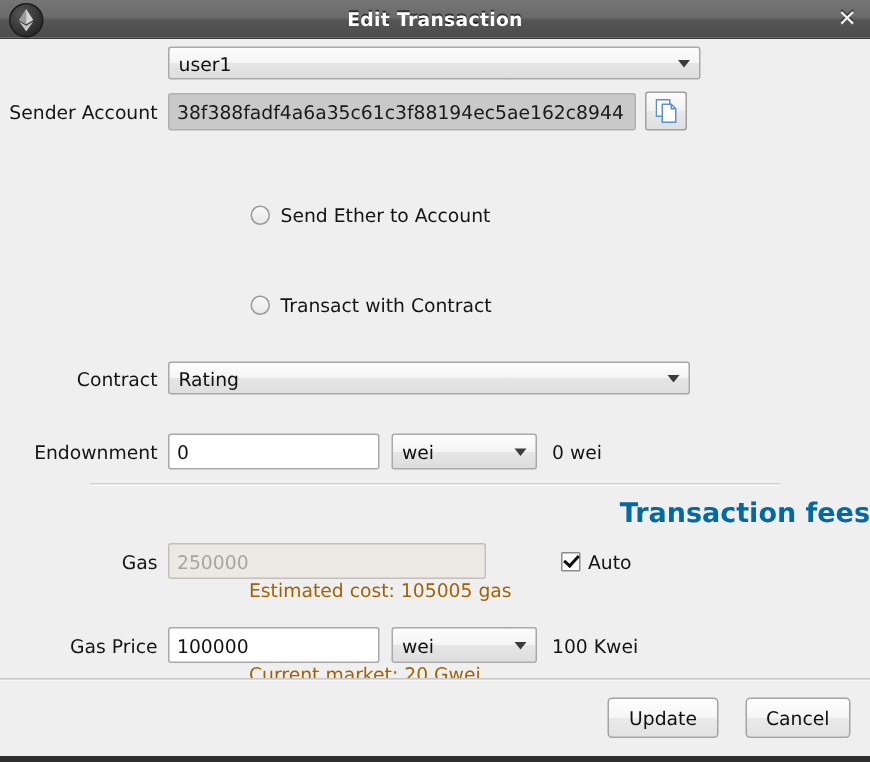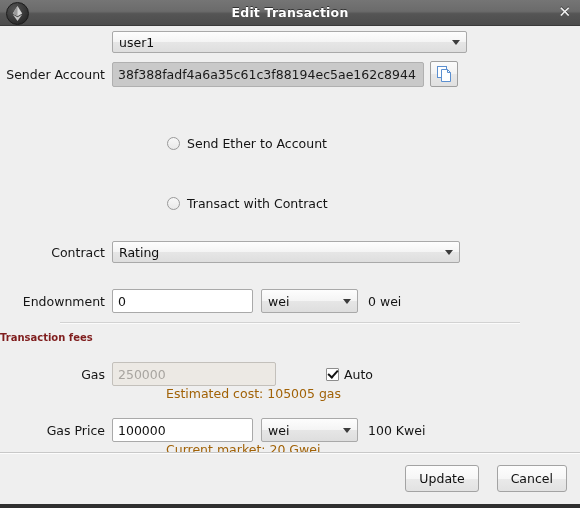--- a/index.html
+++ b/index.html
@@ -242,24 +242,24 @@
   
   .separator {
     position: absolute;
     height: 1px;
     background: #d2d2d2;
     border-bottom: 1px solid #fbfbfb;
   }
   .section-title {
     position: absolute;
     width: 100%;
-    text-align: left;
-    font-size: 10px;
+    text-align: right;
+    font-size: 18px;
     font-weight: bold;
-    color: #7f1d1d;
+    color: #0369a1;
   }
 
   
   .footer {
     position: relative;
     flex: 0 0 51px;
     border-top: 1px solid #c8c8c8;
     box-shadow: inset 0 1px 0 #fcfcfc;
     display: flex;
     align-items: center;
@@ -355,21 +355,21 @@
         <span class="arrow"></span>
       </div>
       <div class="suffix" style="margin-left:10px;">0 wei</div>
     </div>
 
     <div class="separator" style="left:60px; top:296px; width:460px;"></div>
     <div class="section-title" style="top:306px;">Transaction fees</div>
 
     <div class="row" style="left:0; top:336px; width:540px;">
       <div class="label">Gas</div>
-      <div class="textfield disabled" style="width:164px; height:24px;">
+      <div class="textfield disabled" style="width:212px; height:24px;">
         <span>250000</span>
       </div>
       <div class="check-wrap" style="position:static; margin-left:9px;">
         <span class="checkbox checked"></span>
         <span class="radio-label">Auto</span>
       </div>
     </div>
     <div class="hint" style="left:166px; top:360px;">Estimated cost: 105005 gas</div>
 
     <div class="row" style="left:0; top:392px; width:540px;">

